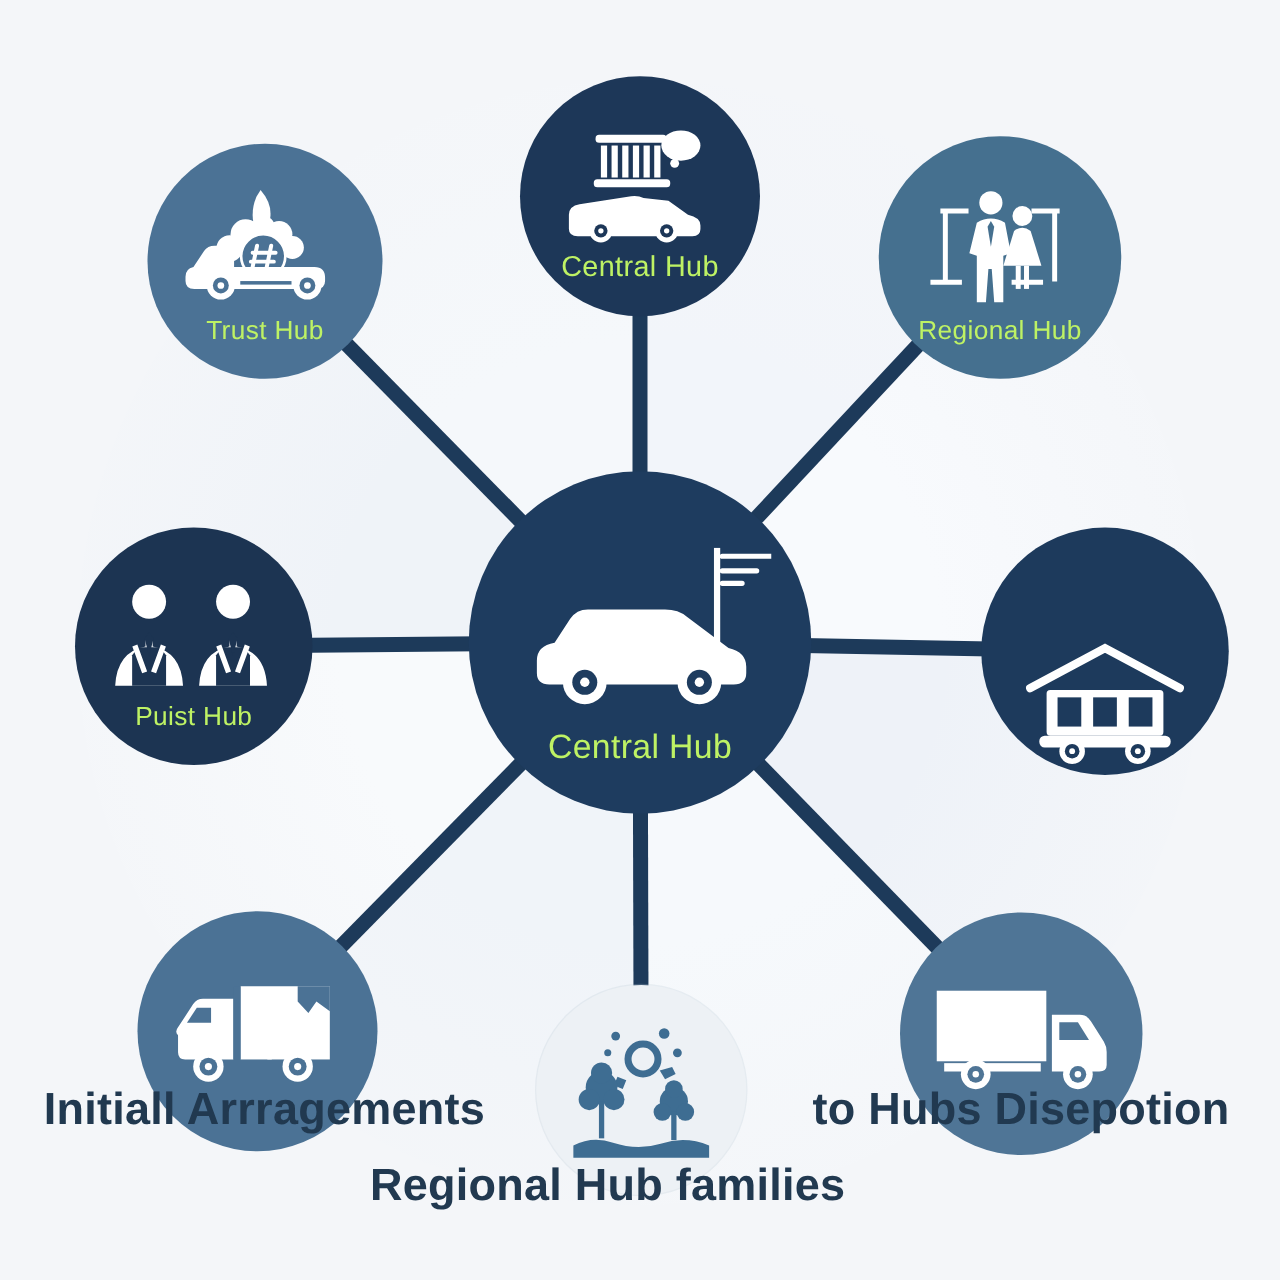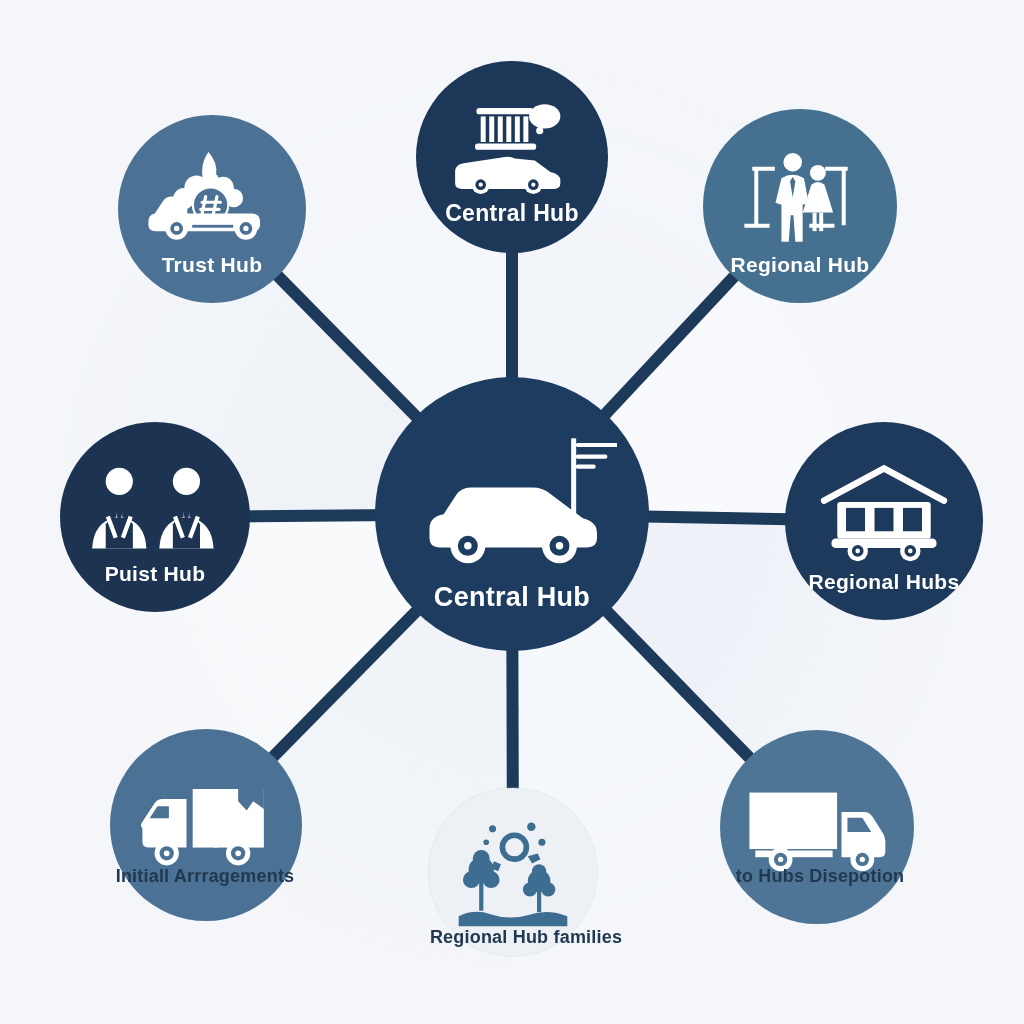--- a/index.html
+++ b/index.html
@@ -33,21 +33,21 @@
   .spokes{position:absolute;left:0;top:0;}
   .spokes line{stroke:#1d3a5a;stroke-width:12;}
 
   .node{
     position:absolute;border-radius:50%;
     display:flex;flex-direction:column;align-items:center;justify-content:flex-end;
     box-sizing:border-box;
   }
   .node .nicon{flex:0 0 auto;margin-bottom:2px;}
   .node-label{
-    color:#ffffff;font-size:21px;font-weight:700;letter-spacing:.3px;
+    color:#bef264;font-size:21px;font-weight:400;letter-spacing:.3px;
     text-align:left;white-space:nowrap;padding-bottom:26px;
   }
   
   .c-center{background:#1e3c5f;color:#1e3c5f;}
   .c-dark{background:#1d3758;color:#1d3758;}
   .c-dark2{background:#1c3452;color:#1c3452;}
   .c-steel{background:#4b7295;color:#4b7295;}
   .c-steel-dk{background:#45708f;color:#45708f;}
   .c-steel-lt{background:#4f7596;color:#4f7596;}
   .c-light{background:#edf1f5;color:#edf1f5;box-shadow:0 0 0 1px rgba(185,198,212,.25);}
@@ -58,22 +58,22 @@
   #node-top .node-label{font-size:23px;}
   #node-top-right{left:703px;top:109px;width:194px;height:194px;}
   #node-right{left:785px;top:422px;width:198px;height:198px;}
   #node-bottom-right{left:720px;top:730px;width:194px;height:194px;justify-content:center;}
   #node-bottom{left:429px;top:788px;width:168px;height:168px;justify-content:center;padding-top:6px;}
   #node-bottom-left{left:110px;top:729px;width:192px;height:192px;justify-content:center;}
   #node-left{left:60px;top:422px;width:190px;height:190px;}
   #node-top-left{left:118px;top:115px;width:188px;height:188px;}
 
   .outside-label{
-    position:absolute;text-align:center;white-space:nowrap;
-    color:#213950;font-size:18px;font-weight:600;letter-spacing:.2px;
+    position:absolute;white-space:nowrap;
+    color:#213950;font-size:36px;font-weight:600;letter-spacing:.2px;
   }
   #label-bottom-left{left:35px;top:866px;width:340px;}
   #label-bottom-right{left:650px;top:866px;width:340px;}
   #label-bottom{left:296px;top:927px;width:460px;}
 </style>
 </head>
 <body>
 
 <div class="canvas">
 
@@ -152,21 +152,20 @@
       <rect x="87" y="68" width="26" height="32" fill="currentColor"></rect>
       <rect x="126" y="68" width="26" height="32" fill="currentColor"></rect>
       <rect x="28" y="110" width="144" height="13" rx="6" fill="#fff"></rect>
       <circle cx="64" cy="127" r="14" fill="#fff"></circle>
         <circle cx="64" cy="127" r="8" fill="currentColor"></circle>
         <circle cx="64" cy="127" r="3.2" fill="#fff"></circle>
       <circle cx="136" cy="127" r="14" fill="#fff"></circle>
         <circle cx="136" cy="127" r="8" fill="currentColor"></circle>
         <circle cx="136" cy="127" r="3.2" fill="#fff"></circle>
     </svg>
-    <div class="node-label">Regional Hubs</div>
   </div>
 
   <div class="node c-steel-lt" id="node-bottom-right" style="background-color: rgb(79, 117, 150); color: rgb(79, 117, 150);">
     <svg class="nicon" width="156" height="112" viewBox="0 0 210 150">
       <rect x="14" y="30" width="118" height="76" fill="#fff"></rect>
       <rect x="22" y="108" width="104" height="9" fill="#fff"></rect>
       <path d="M138,56 h30 q8,0 12,7 l14,22 q3,5 3,11 v14 q0,7 -8,7 h-51 z" fill="#fff"></path>
       <path d="M146,64 h20 l12,19 h-32 z" fill="currentColor"></path>
       <circle cx="56" cy="120" r="16" fill="#fff"></circle>
         <circle cx="56" cy="120" r="9" fill="currentColor"></circle>

